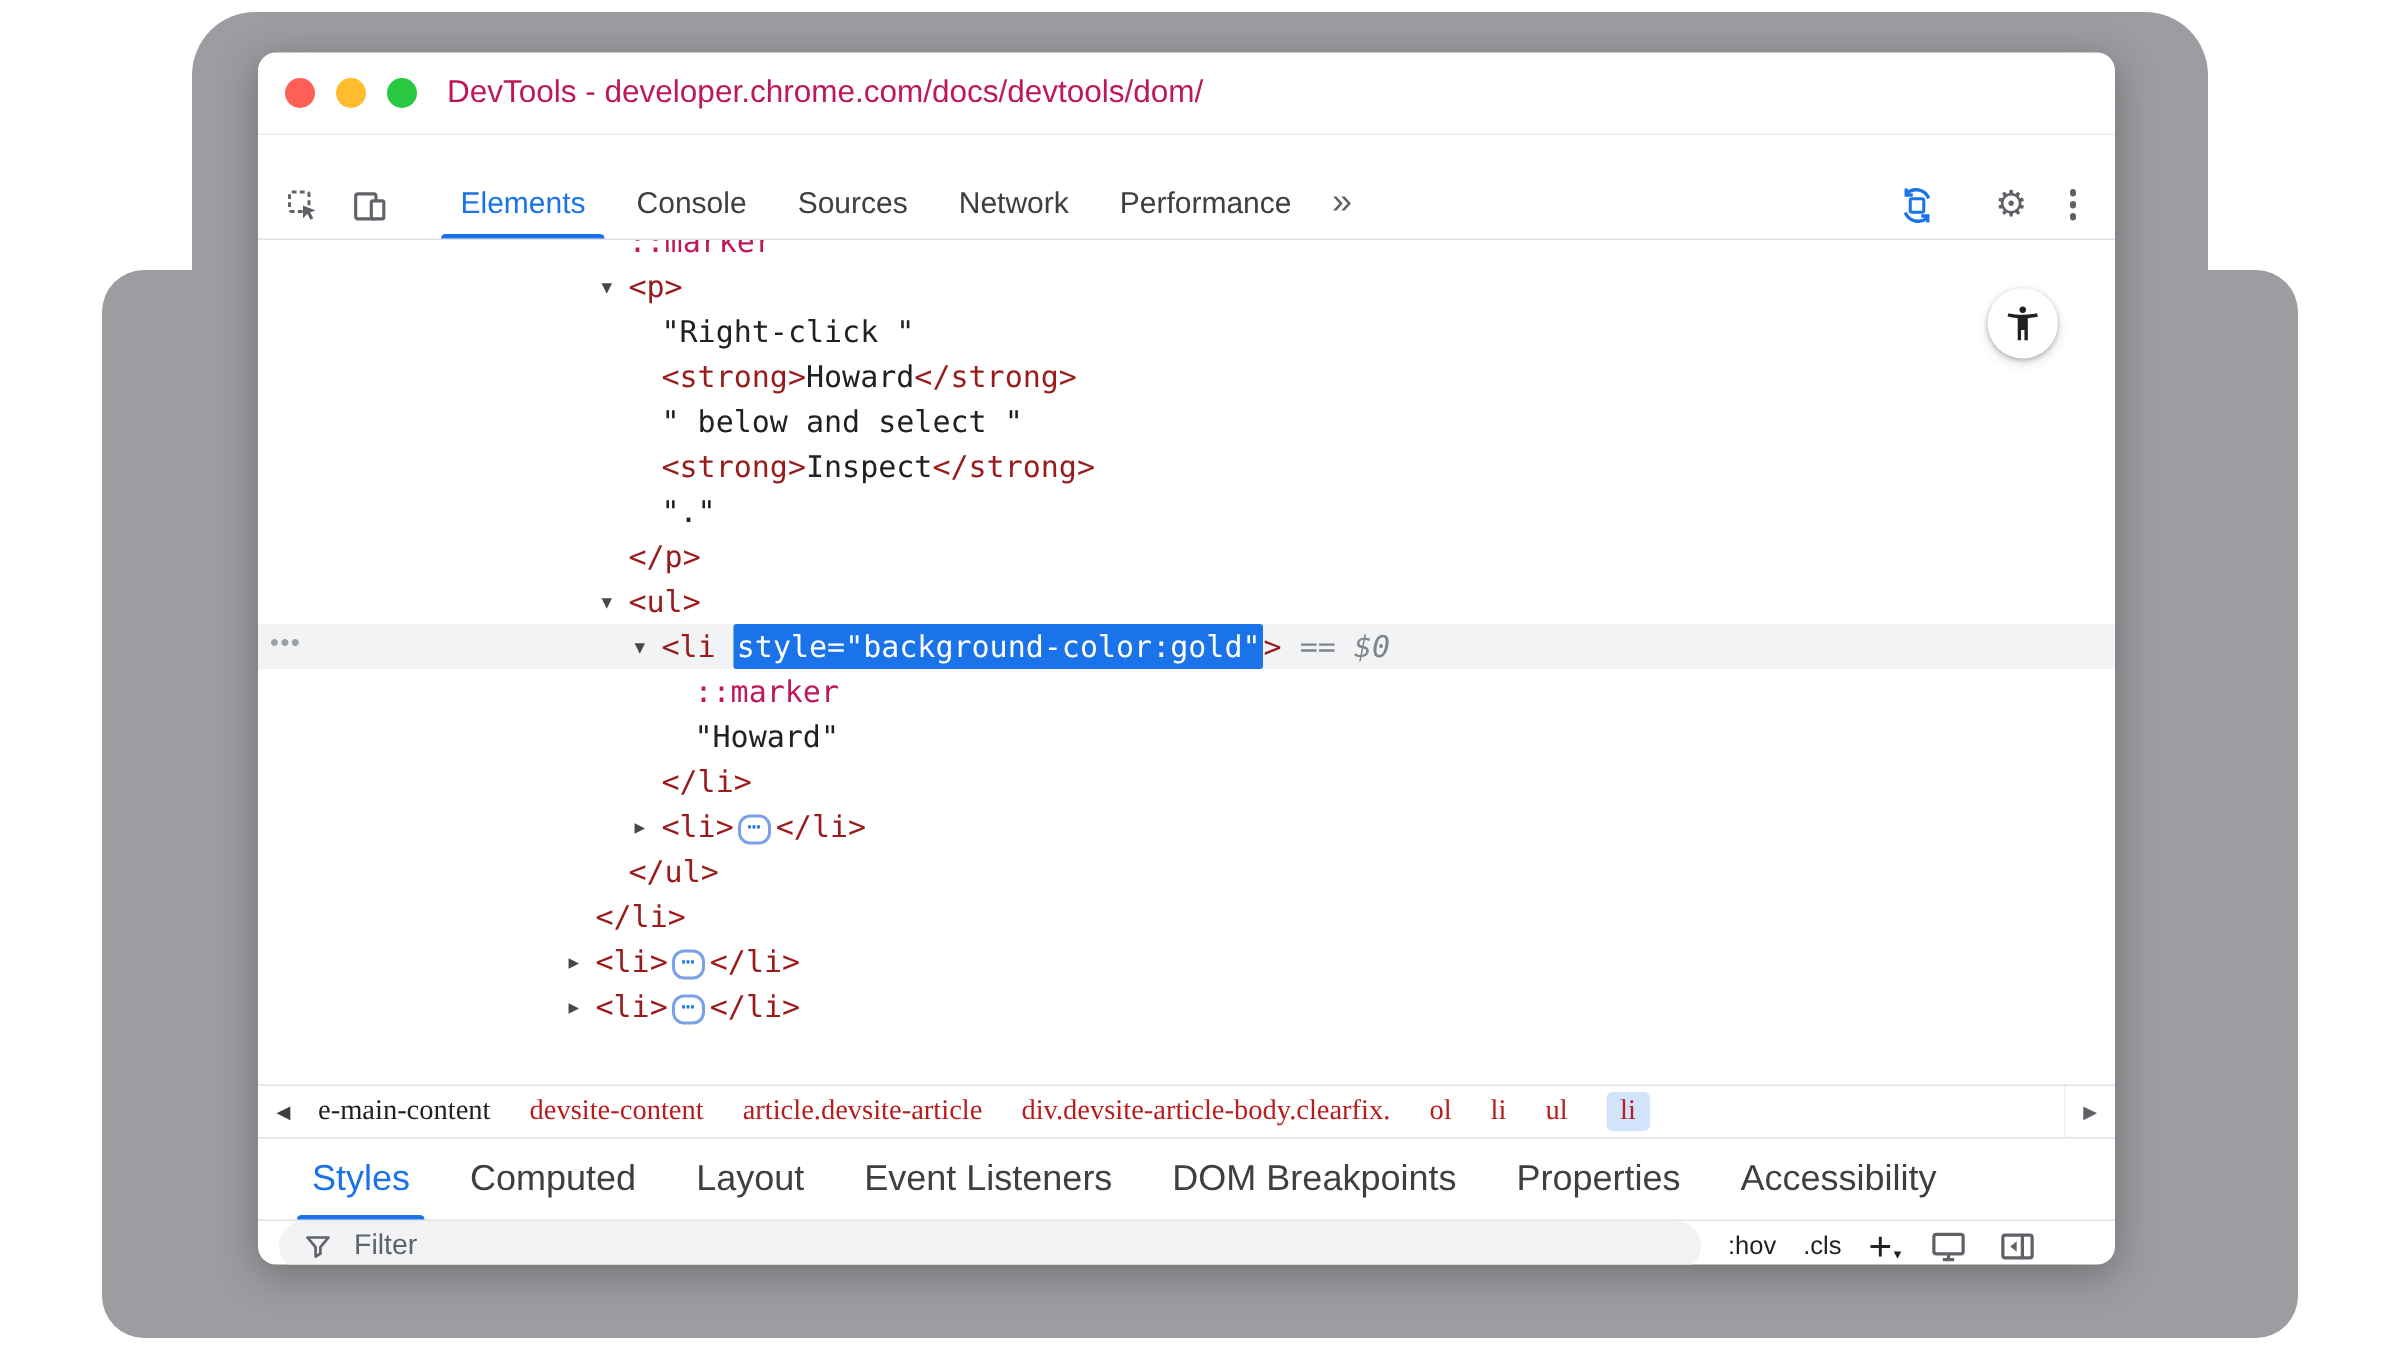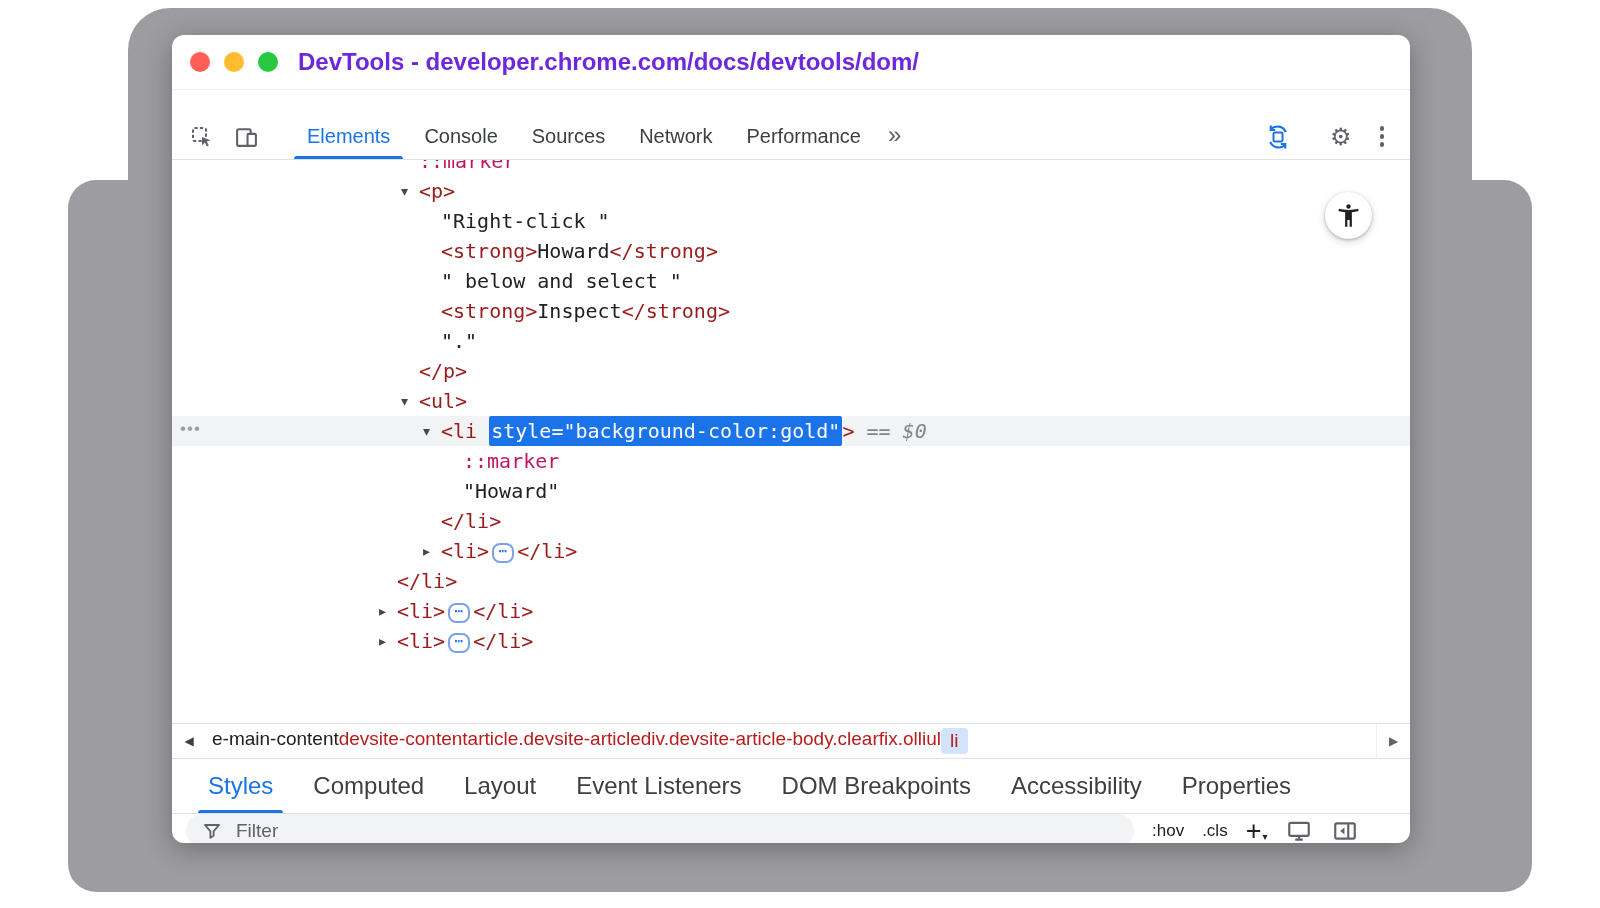--- a/index.html
+++ b/index.html
@@ -17,21 +17,21 @@
   .window { position: absolute; left: 172px; top: 35px; width: 1238px; height: 808px;
     background: #fff; border-radius: 12px; box-shadow: 0 6px 28px rgba(0,0,0,.30);
     overflow: hidden; display: flex; flex-direction: column; }
 
   
   .titlebar { height: 55px; flex: 0 0 55px; display: flex; align-items: center;
     padding-left: 18px; border-bottom: 1px solid #ececec; }
   .lights { display: flex; gap: 14px; }
   .light { width: 20px; height: 20px; border-radius: 50%; }
   .light.red { background: #ff5f57; } .light.yellow { background: #febc2e; } .light.green { background: #28c840; }
-  .win-title { margin-left: 20px; font-size: 24px; font-weight: 700; color: #6d28d9; }
+  .win-title { margin-left: 20px; font-size: 21px; font-weight: 400; color: #be185d; }
 
   
   .toolbar { height: 46px; flex: 0 0 46px; display: flex; align-items: center;
     padding: 0 20px 0 16px; border-bottom: 1px solid #dfe1e5; margin-top: 24px; }
   .tb-icon { width: 28px; height: 28px; display: flex; align-items: center; justify-content: center; margin-right: 16px; }
   .top-tabs { display: flex; height: 100%; margin-left: 14px; }
   .top-tab { position: relative; display: flex; align-items: center; padding: 0 17px;
     font-size: 20px; color: #3c4043; cursor: default; }
   .top-tab.active { color: #1a73e8; }
   .top-tab.active::after { content:''; position: absolute; left: 4px; right: 4px; bottom: 0;
@@ -66,21 +66,21 @@
   .a11y-fab { position: absolute; top: 32px; right: 38px; width: 47px; height: 47px;
     background: #fff; border-radius: 50%; box-shadow: 0 1px 3px rgba(0,0,0,.25), 0 3px 8px rgba(0,0,0,.15);
     display: flex; align-items: center; justify-content: center; }
 
   
   .crumbs { height: 35px; flex: 0 0 35px; border-top: 1px solid #e0e0e5; display: flex;
     align-items: center; font-size: 19px; }
   .crumb-scroll { width: 34px; height: 100%; display: flex; align-items: center; justify-content: center;
     color: #3c4043; font-size: 12px; flex: 0 0 34px; }
   .crumb-scroll.right { margin-left: auto; color: #5f6368; border-left: 1px solid #eee; }
-  .crumb-list { display: flex; padding-left: 6px; overflow: hidden; }
+  .crumb-list { display: flex; align-items: center; gap: 26px; padding-left: 6px; overflow: hidden; font-family: Liberation Serif, serif; }
   .crumb { color: #b91c1c; white-space: nowrap; }
   .crumb.plain { color: #202124; }
   .crumb.selected { background: #d2e3fc; border-radius: 4px; padding: 2px 9px; }
 
   
   .panel-tabs { height: 55px; flex: 0 0 55px; border-top: 1px solid #e0e0e5; display: flex;
     align-items: stretch; padding-left: 16px; }
   .panel-tab { position: relative; display: flex; align-items: center; padding: 0 20px;
     font-size: 24px; color: #3c4043; }
   .panel-tab.active { color: #1a73e8; }
@@ -170,20 +170,21 @@
         <div class="tree-row" style="padding-left: 269px;"><span class="tk-text">" below and select "</span></div>
         <div class="tree-row" style="padding-left: 269px;"><span class="tk-tag">&lt;strong&gt;</span><span class="tk-text">Inspect</span><span class="tk-tag">&lt;/strong&gt;</span></div>
         <div class="tree-row" style="padding-left: 269px;"><span class="tk-text">"."</span></div>
         <div class="tree-row" style="padding-left: 247px;"><span class="tk-tag">&lt;/p&gt;</span></div>
         <div class="tree-row" style="padding-left: 247px;"><span class="twisty" style="left: 229px;">▾</span><span class="tk-tag">&lt;ul&gt;</span></div>
         <div class="tree-row selected" style="padding-left: 269px;"><span class="row-gutter">•••</span><span class="twisty" style="left: 251px;">▾</span><span class="tk-tag">&lt;li </span><span class="tk-attr-hl">style="background-color:gold"</span><span class="tk-tag">&gt;</span><span class="tk-eq"> == </span><span class="tk-dollar">$0</span></div>
         <div class="tree-row" style="padding-left: 291px;"><span class="tk-pseudo">::marker</span></div>
         <div class="tree-row" style="padding-left: 291px;"><span class="tk-text">"Howard"</span></div>
         <div class="tree-row" style="padding-left: 269px;"><span class="tk-tag">&lt;/li&gt;</span></div>
         <div class="tree-row" style="padding-left: 269px;"><span class="twisty" style="left: 251px;">▸</span><span class="tk-tag">&lt;li&gt;</span><span class="tk-pill">⋯</span><span class="tk-tag">&lt;/li&gt;</span></div>
+        <div class="tree-row" style="padding-left: 247px;"><span class="tk-tag">&lt;/ul&gt;</span></div>
         <div class="tree-row" style="padding-left: 225px;"><span class="tk-tag">&lt;/li&gt;</span></div>
         <div class="tree-row" style="padding-left: 225px;"><span class="twisty" style="left: 207px;">▸</span><span class="tk-tag">&lt;li&gt;</span><span class="tk-pill">⋯</span><span class="tk-tag">&lt;/li&gt;</span></div>
         <div class="tree-row" style="padding-left: 225px;"><span class="twisty" style="left: 207px;">▸</span><span class="tk-tag">&lt;li&gt;</span><span class="tk-pill">⋯</span><span class="tk-tag">&lt;/li&gt;</span></div>
         <div class="a11y-fab">
           <svg width="27" height="27" viewBox="0 0 24 24">
             <path fill="#202124" d="M20.5 6c-2.61.7-5.67 1-8.5 1s-5.89-.3-8.5-1L3 8c1.86.5 4 .83 6 1v13h2v-6h2v6h2V9c2-.17 4.14-.5 6-1l-.5-2zM12 6c1.1 0 2-.9 2-2s-.9-2-2-2-2 .9-2 2 .9 2 2 2z"></path>
           </svg>
         </div>
       </div>
 
@@ -201,22 +202,22 @@
         </div>
       <span class="crumb-scroll right">▶</span>
     </div>
 
     <div class="panel-tabs">
         <div class="panel-tab active">Styles</div>
         <div class="panel-tab">Computed</div>
         <div class="panel-tab">Layout</div>
         <div class="panel-tab">Event Listeners</div>
         <div class="panel-tab">DOM Breakpoints</div>
+        <div class="panel-tab">Properties</div>
         <div class="panel-tab">Accessibility</div>
-        <div class="panel-tab">Properties</div>
       </div>
 
     <div class="filter-bar">
       <div class="filter-pill">
         <span class="fb-icon">
           <svg width="20" height="20" viewBox="0 0 20 20">
             <path d="M3 4h14l-5.4 6.4v4.4l-3.2 1.9v-6.3L3 4z" fill="none" stroke="#5f6368" stroke-width="1.8" stroke-linejoin="round"></path>
           </svg>
         </span>
         <input type="text" placeholder="Filter" style="">

